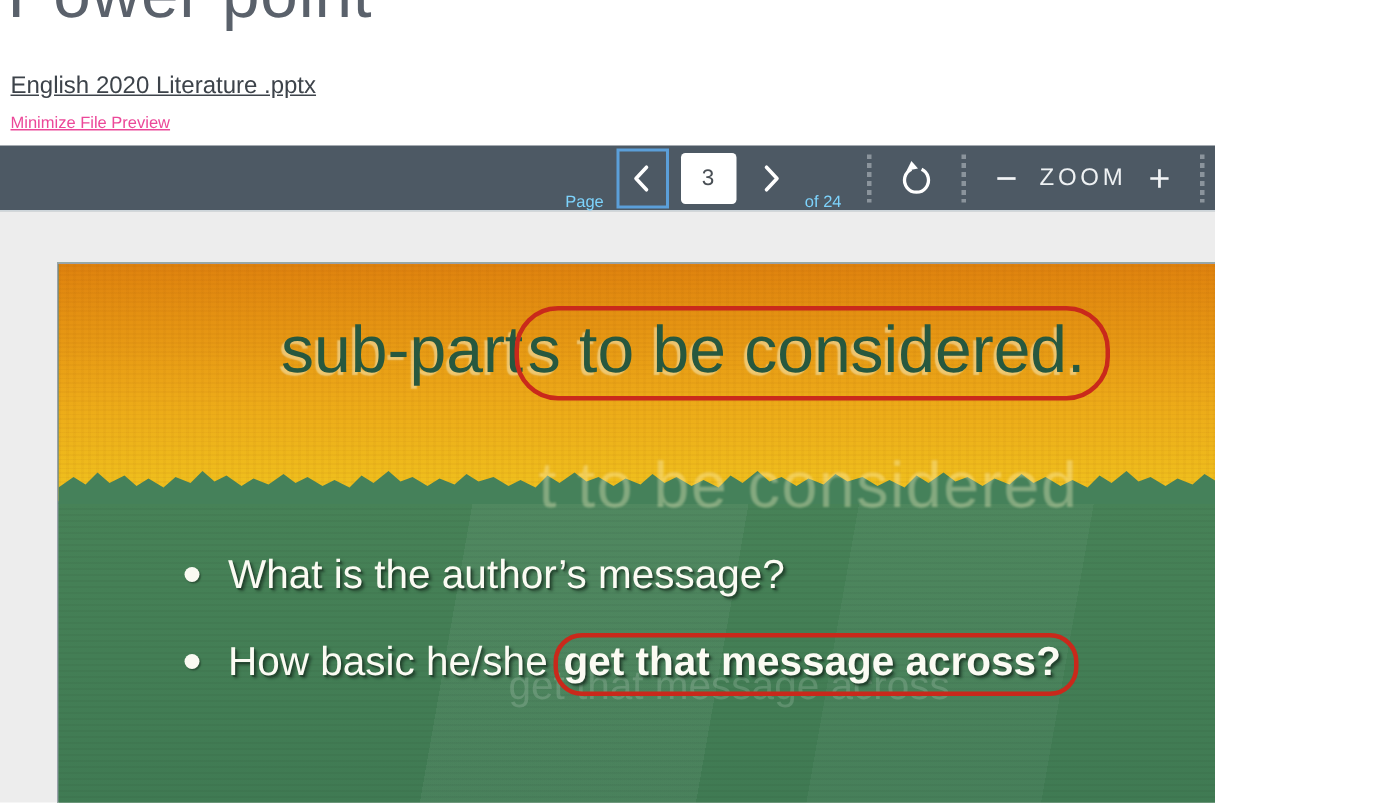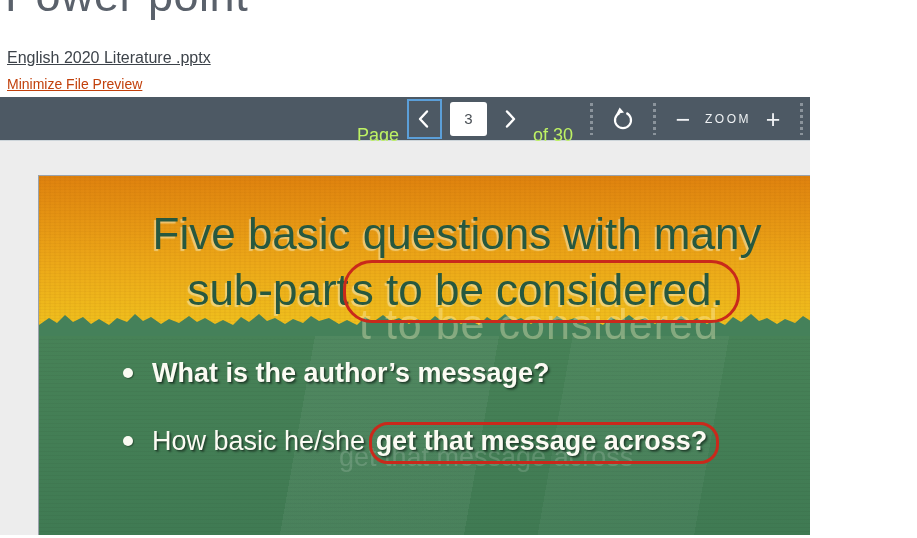--- a/index.html
+++ b/index.html
@@ -5,41 +5,41 @@
   * { margin:0; padding:0; box-sizing:border-box; }
   html,body { width:917px; height:538px; overflow:hidden; background:#fff;
     font-family:"Liberation Sans","DejaVu Sans",sans-serif; }
   .stage { position:relative; width:810px; height:538px; background:#fff; overflow:hidden; }
 
   
   .hdr-title { position:absolute; left:5px; top:-27px; font-size:45px; line-height:1;
     font-weight:300; color:#5a616b; letter-spacing:.5px; white-space:nowrap; }
   .file-link { position:absolute; left:7px; top:49px; font-size:16px; color:#3d434a;
     text-decoration:underline; cursor:pointer; }
-  .min-link { position:absolute; left:7px; top:76px; font-size:14px; color:#c2410c;
+  .min-link { position:absolute; left:7px; top:76px; font-size:11px; color:#ec4899;
     text-decoration:underline; cursor:pointer; }
 
   
   .toolbar { position:absolute; left:0; top:97px; width:893px; height:44px; background:#4d5964;
     display:flex; align-items:center; justify-content:flex-end; padding-right:12px;
     border-bottom:1px solid #cdd5da; }
-  .tb-label { color:#bef264; font-size:18px; white-space:nowrap;margin-top:33px; }
+  .tb-label { color:#7dd3fc; font-size:11px; white-space:nowrap;margin-top:33px; }
   .tb-btn { background:transparent; border:none; display:flex; align-items:center;
     justify-content:center; cursor:pointer; padding:0; }
   .btn-prev { width:35px; height:40px; border:2px solid #5b9fd9; margin-left:8px; }
   .page-input { width:37px; height:34px; margin-left:8px; border:none; border-radius:3px;
     background:#fff; text-align:center; font-size:15px; color:#4a5056;
     font-family:"Liberation Sans",sans-serif; }
   .btn-next { width:26px; height:40px; margin-left:10px; margin-right:10px; }
   .sep { width:3px; height:32px; margin:0 17px;
     background-image:repeating-linear-gradient(to bottom,#8b949c 0 3px,transparent 3px 6px); }
   .btn-rotate { width:26px; height:26px; }
   .btn-zoom { width:20px; height:30px; color:#f2f4f6; font-size:25px; font-weight:300;
     line-height:26px; }
-  .zoom-label { color:#eef1f3; font-size:12px; letter-spacing:2.5px; margin:0 12px; }
+  .zoom-label { color:#eef1f3; font-size:16px; letter-spacing:2.5px; margin:0 12px; }
   .btn-expand { width:24px; height:24px; }
 
   
   .preview { position:absolute; left:0; top:141px; width:893px; height:394px;
     background:#ededed; overflow:hidden; }
   .slide { position:absolute; left:38px; top:34px; width:838px; height:640px;
     border:1px solid #9aa2ab; background:#3f7b51; overflow:hidden; }
 
   .slide-top { position:absolute; left:0; top:0; width:100%; height:158px;
     background:
@@ -58,21 +58,21 @@
     text-shadow:-2px 2px 1px rgba(246,235,190,.55); }
   .redbox-title { border:3px solid #c9291b; border-radius:29px;
     padding:2px 13px 6px 6px; margin:-2px -13px -6px -6px; }
   .ghost-title { position:absolute; left:320px; top:104px; z-index:3; font-size:43px;
     color:rgba(255,246,200,.34); filter:blur(.6px); letter-spacing:1px; white-space:nowrap;margin-top:20px; }
   .ghost-bullet { position:absolute; left:300px; top:266px; z-index:2; font-size:27px;
     color:rgba(235,245,235,.17); white-space:nowrap; }
 
   .bullet-row { position:absolute; left:84px; z-index:4; display:flex; align-items:flex-start;
     white-space:nowrap; }
-  .b1 { top:180px;font-weight:bold; } .b2 { top:248px; } .b3 { top:303px; }
+  .b1 { top:190px; } .b2 { top:248px; } .b3 { top:303px; }
   .bullet-dot { width:10px; height:10px; border-radius:50%; background:#fafaf2;
     margin:12px 19px 0 0; box-shadow:1px 1px 1px rgba(20,40,25,.5); flex:none; }
   .bullet-text { font-size:27px; line-height:34px; color:#fbfbf3;
     text-shadow:2px 2px 2px rgba(22,44,30,.6), 1px 1px 0 rgba(22,44,30,.4); }
   .redbox-bullet { border:3px solid #c9291b; border-radius:19px;
     padding:1px 9px 5px 4px; margin:-1px -9px -5px -4px;font-weight:bold; }
 
   
   .scrollbar { position:absolute; left:893px; top:141px; width:24px; height:397px;
     background:#ececec; border-left:1px solid #fff; }
@@ -100,21 +100,21 @@
     </button>
 
     <input class="page-input" type="text" value="3" style="">
 
     <button class="tb-btn btn-next">
       <svg width="26" height="26" viewBox="0 0 26 26">
         <polyline points="10,5.5 17,13 10,20.5" fill="none" stroke="#ffffff" stroke-width="2.4" stroke-linecap="round" stroke-linejoin="round"></polyline>
       </svg>
     </button>
 
-    <span class="tb-label">of 30</span>
+    <span class="tb-label">of 24</span>
 
     <span class="sep"></span>
 
     <button class="tb-btn btn-rotate">
       <svg width="26" height="26" viewBox="0 0 26 26">
         <path d="M 16.4,6.9 A 8,8 0 1 1 9.6,6.9" fill="none" stroke="#ffffff" stroke-width="2.2"></path>
         <polygon points="9.6,1.4 14.0,6.4 6.4,7.9" fill="#ffffff"></polygon>
       </svg>
     </button>
 
@@ -147,21 +147,20 @@
       <svg class="grass" viewBox="0 0 838 27" preserveAspectRatio="none">
         <path fill="#45815a" d="M0,16 L10,9 18,14 26,6 34,13 44,8 52,15 60,10 70,16 78,9 88,13 96,5 104,12 112,8 122,15 130,10 140,14 150,7 158,13 166,9 176,15 184,11 194,16 202,8 210,13 220,5 228,12 236,9 246,15 254,10 264,14 272,7 280,12 290,9 300,15 308,11 318,16 326,8 334,13 344,6 352,12 360,9 370,15 378,10 388,14 396,7 404,13 412,9 422,15 430,11 440,16 448,8 456,13 466,5 474,12 482,9 492,15 500,10 510,14 518,7 526,12 536,9 546,15 554,11 564,16 572,8 580,13 590,6 598,12 606,9 616,15 624,10 634,14 642,7 650,13 658,9 668,15 676,11 686,16 694,8 702,13 712,5 720,12 728,9 738,15 746,10 756,14 764,7 772,12 782,9 792,15 800,11 810,14 820,8 830,13 838,10 L838,27 L0,27 Z"></path>
       </svg>
 
       <div class="slide-bottom"></div>
 
       <div class="ghost-title">t to be considered</div>
       <div class="ghost-bullet">get that message across</div>
 
       <div class="slide-title">
-        <div>Five basic questions with many</div>
         <div><span>sub-part</span><span class="redbox-title"><span>s to be considered.</span></span></div>
       </div>
 
       <div class="bullet-row b1">
         <span class="bullet-dot"></span>
         <span class="bullet-text">What is the author’s message?</span>
       </div>
 
       <div class="bullet-row b2">
         <span class="bullet-dot"></span>

